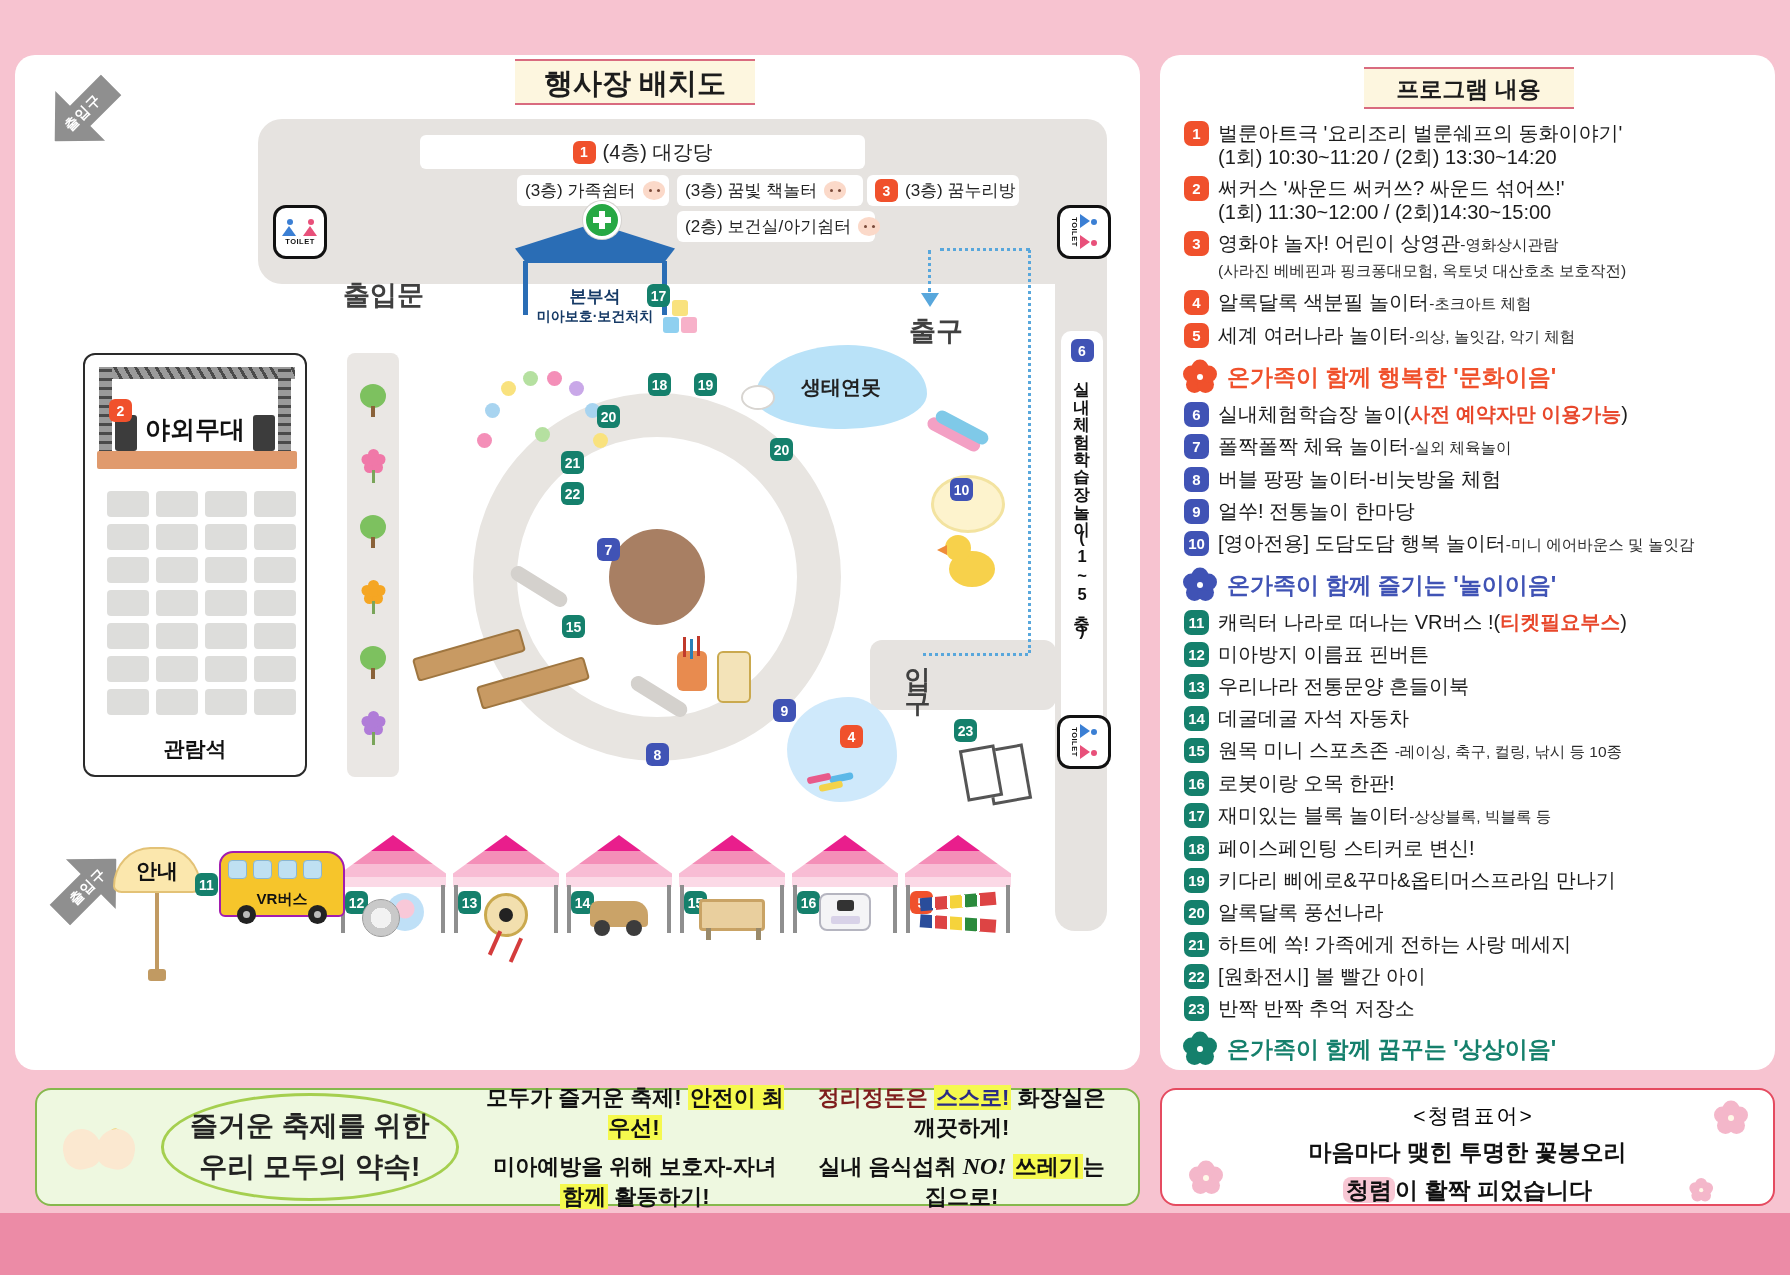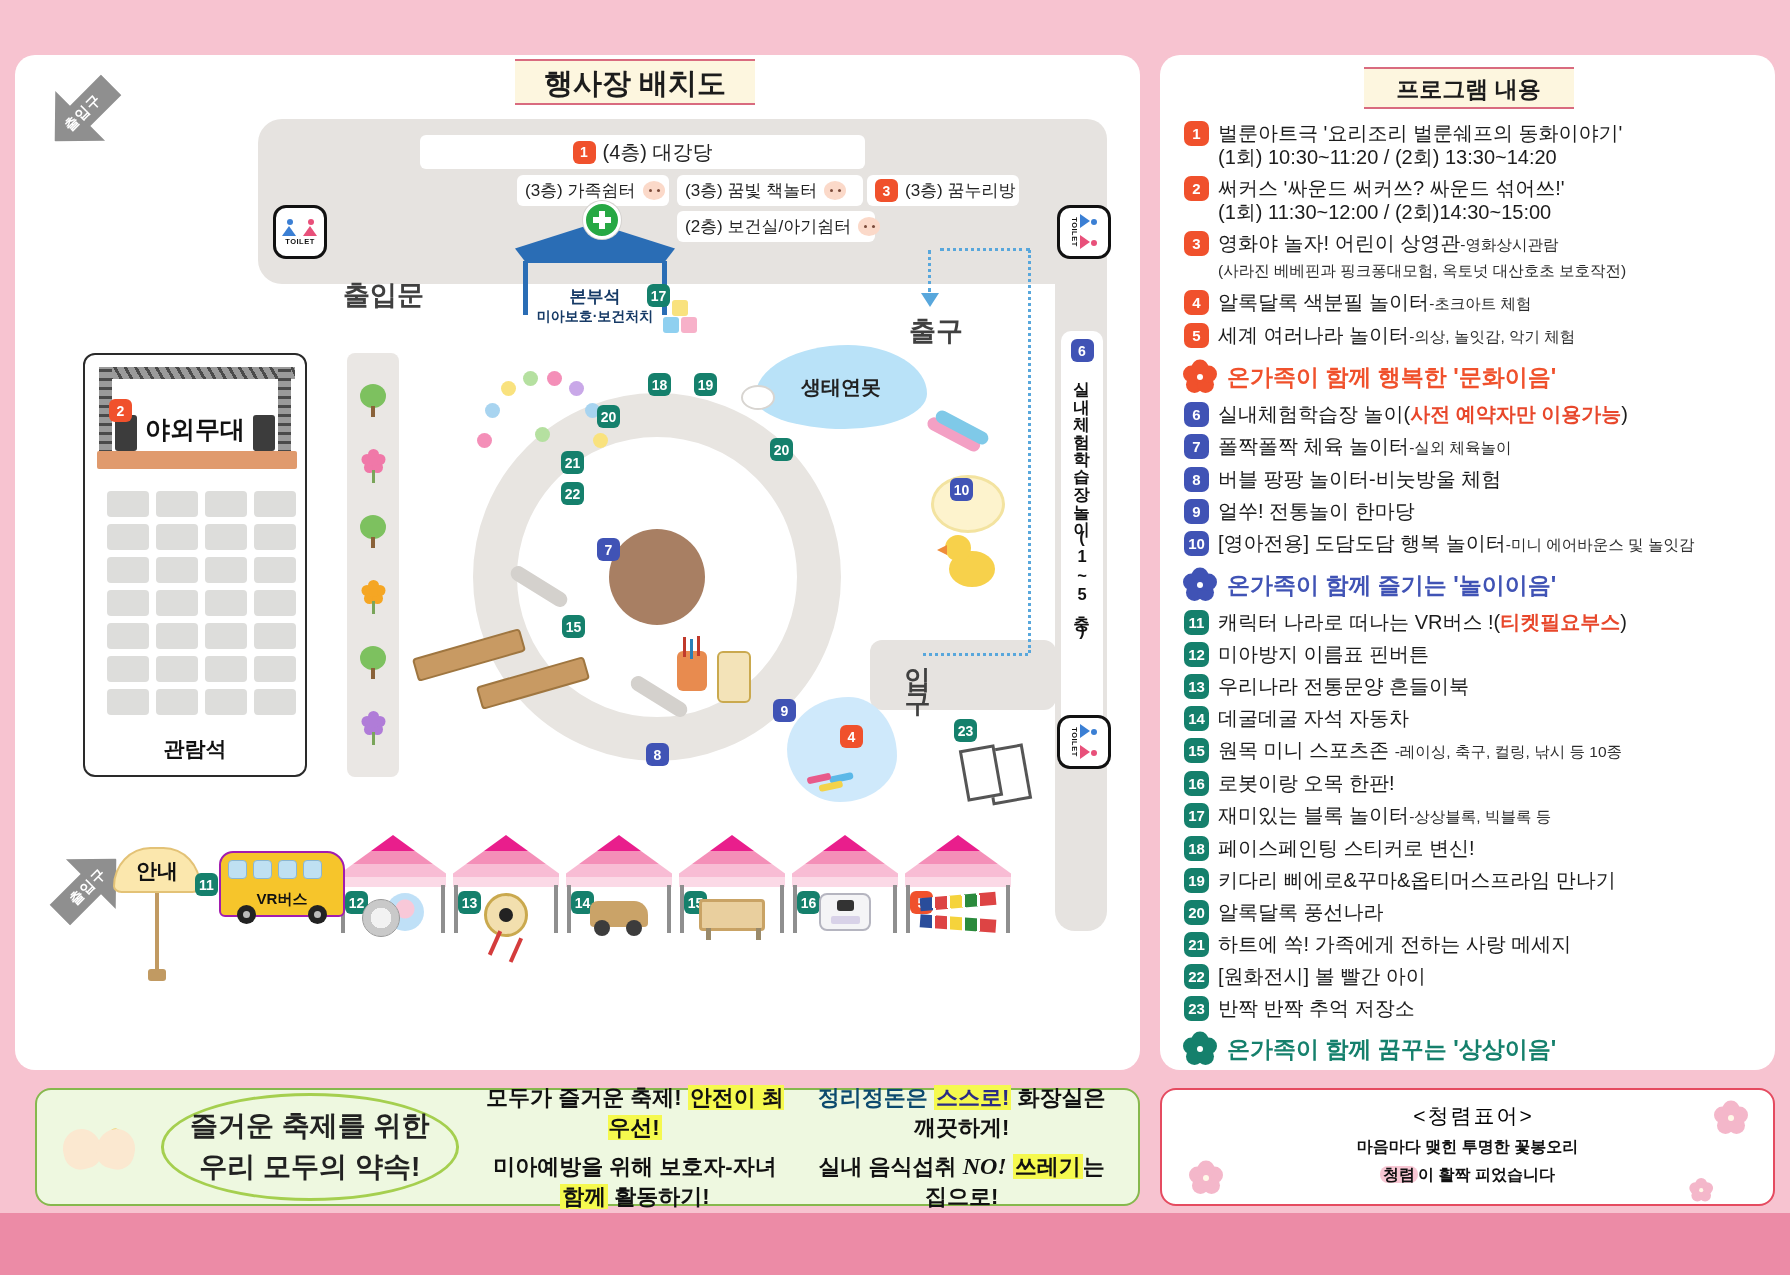--- a/index.html
+++ b/index.html
@@ -229,30 +229,30 @@
   .hands { position:relative; width:72px; height:52px; flex:0 0 auto; }
   .hands::before, .hands::after { content:""; position:absolute; top:8px; width:38px; height:40px;
     background:#fbe8d0; border-radius:50% 50% 42% 42%; }
   .hands::before { left:0; transform:rotate(-14deg); }
   .hands::after { right:0; transform:rotate(14deg); box-shadow:-4px -12px 0 -12px #f0c040; }
   .pcircle { border:3px solid #a5cf4f; border-radius:50%; padding:10px 26px; text-align:center;
     font-size:28px; font-weight:700; color:#222; line-height:1.45; flex:0 0 auto; }
   .pcol { flex:1; text-align:center; font-size:22px; font-weight:700; color:#111; }
   .pcol .pl { margin:9px 0; }
   .seg-hl { background:#f5f94e; padding:0 2px; }
-  .seg-navy { color:#0c4a6e; }
+  .seg-navy { color:#7f1d1d; }
   .seg-navyhl { color:#2b2c84; background:#f5f94e; padding:0 2px; }
   .seg-no { font-style:italic; font-family:"Liberation Serif", serif; font-size:24px; }
   .seg-phl { background:#f8c7d4; border-radius:8px; padding:0 3px; }
 
   
   .integrity { position:absolute; left:1160px; top:1088px; width:615px; height:118px; background:#fff;
     border:2px solid #e54b60; border-radius:16px; text-align:center; padding-top:12px; }
   .int-title { font-size:21px; font-weight:400; color:#000000; letter-spacing:2px;margin-left:12px; }
-  .int-line { font-size:16px; font-weight:800; color:#111; margin-top:7px; }
+  .int-line { font-size:23px; font-weight:800; color:#111; margin-top:7px; }
   .iflower { position:absolute; width:32px; height:32px; }
   .iflower::before { content:""; position:absolute; left:10px; top:10px; width:12px; height:12px; border-radius:50%;
     background:#f4b7ca; box-shadow:0 -9px 0 2.5px #f4b7ca,8.5px -3px 0 2.5px #f4b7ca,5.5px 7.5px 0 2.5px #f4b7ca,
     -5.5px 7.5px 0 2.5px #f4b7ca,-8.5px -3px 0 2.5px #f4b7ca; }
   .iflower::after { content:""; position:absolute; left:13px; top:13px; width:6px; height:6px; border-radius:50%; background:#fff9e8; }
   .ifl-1 { right:26px; top:12px; } .ifl-2 { left:28px; bottom:10px; } .ifl-3 { right:66px; bottom:8px; width:20px; height:20px; transform:scale(.7); }
 </style>
 </head>
 <body>
 

